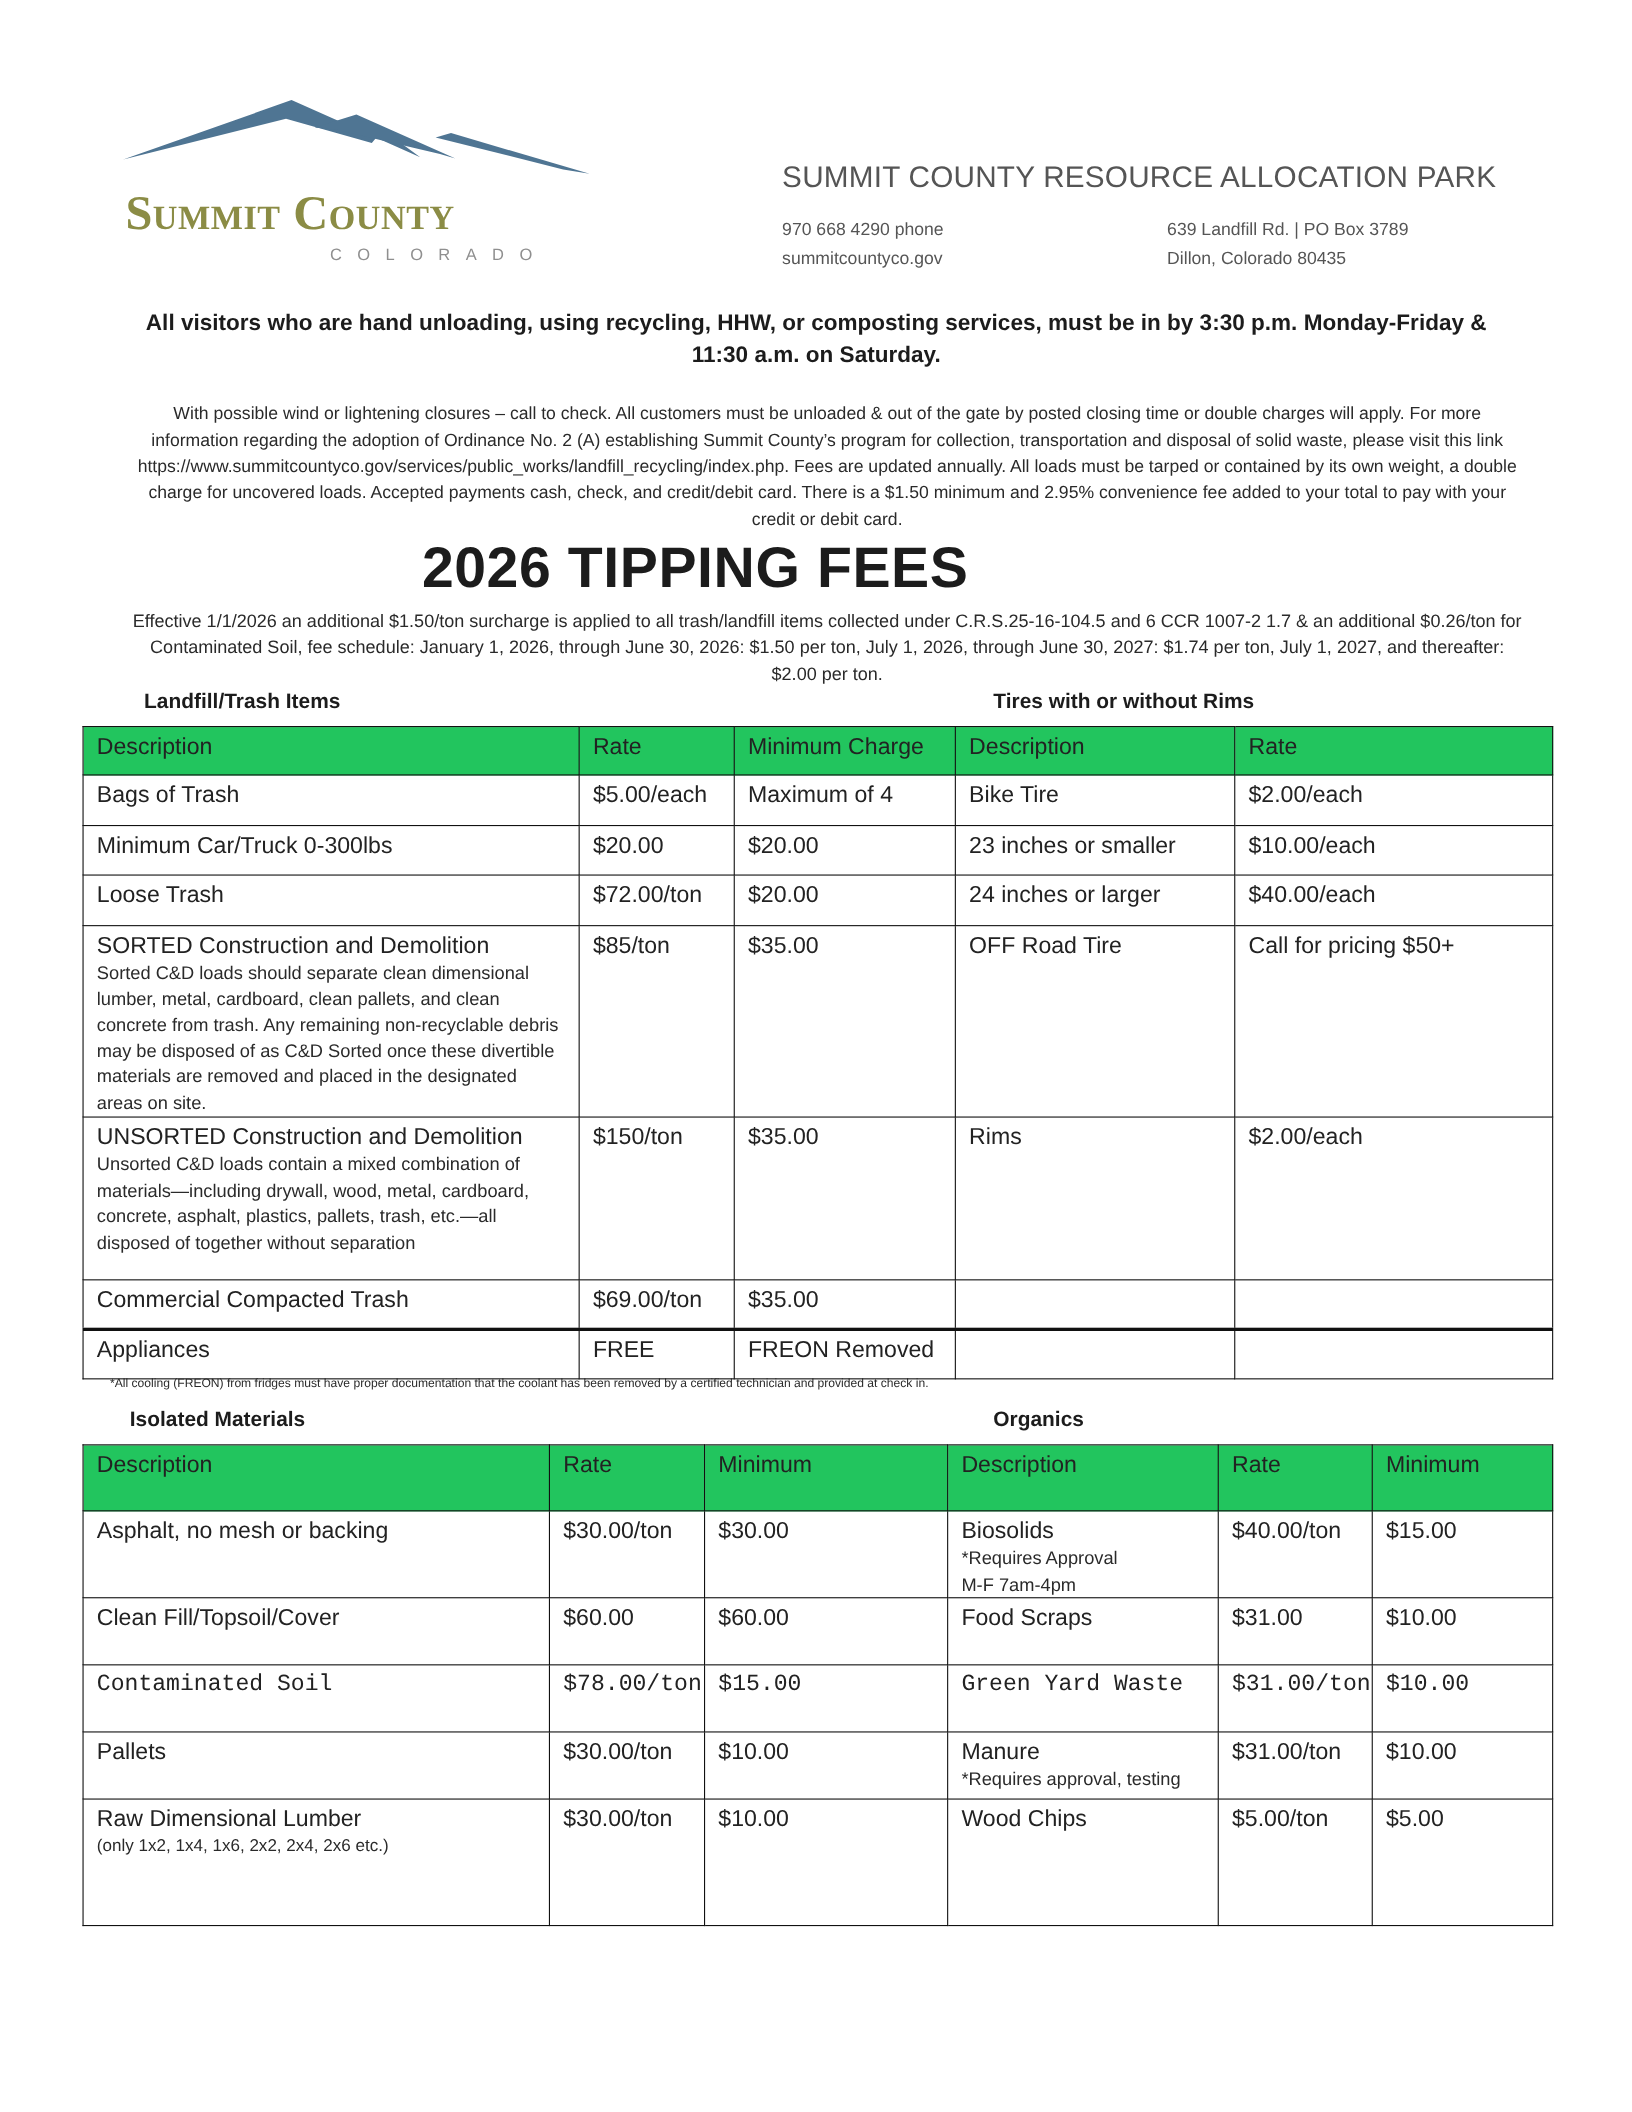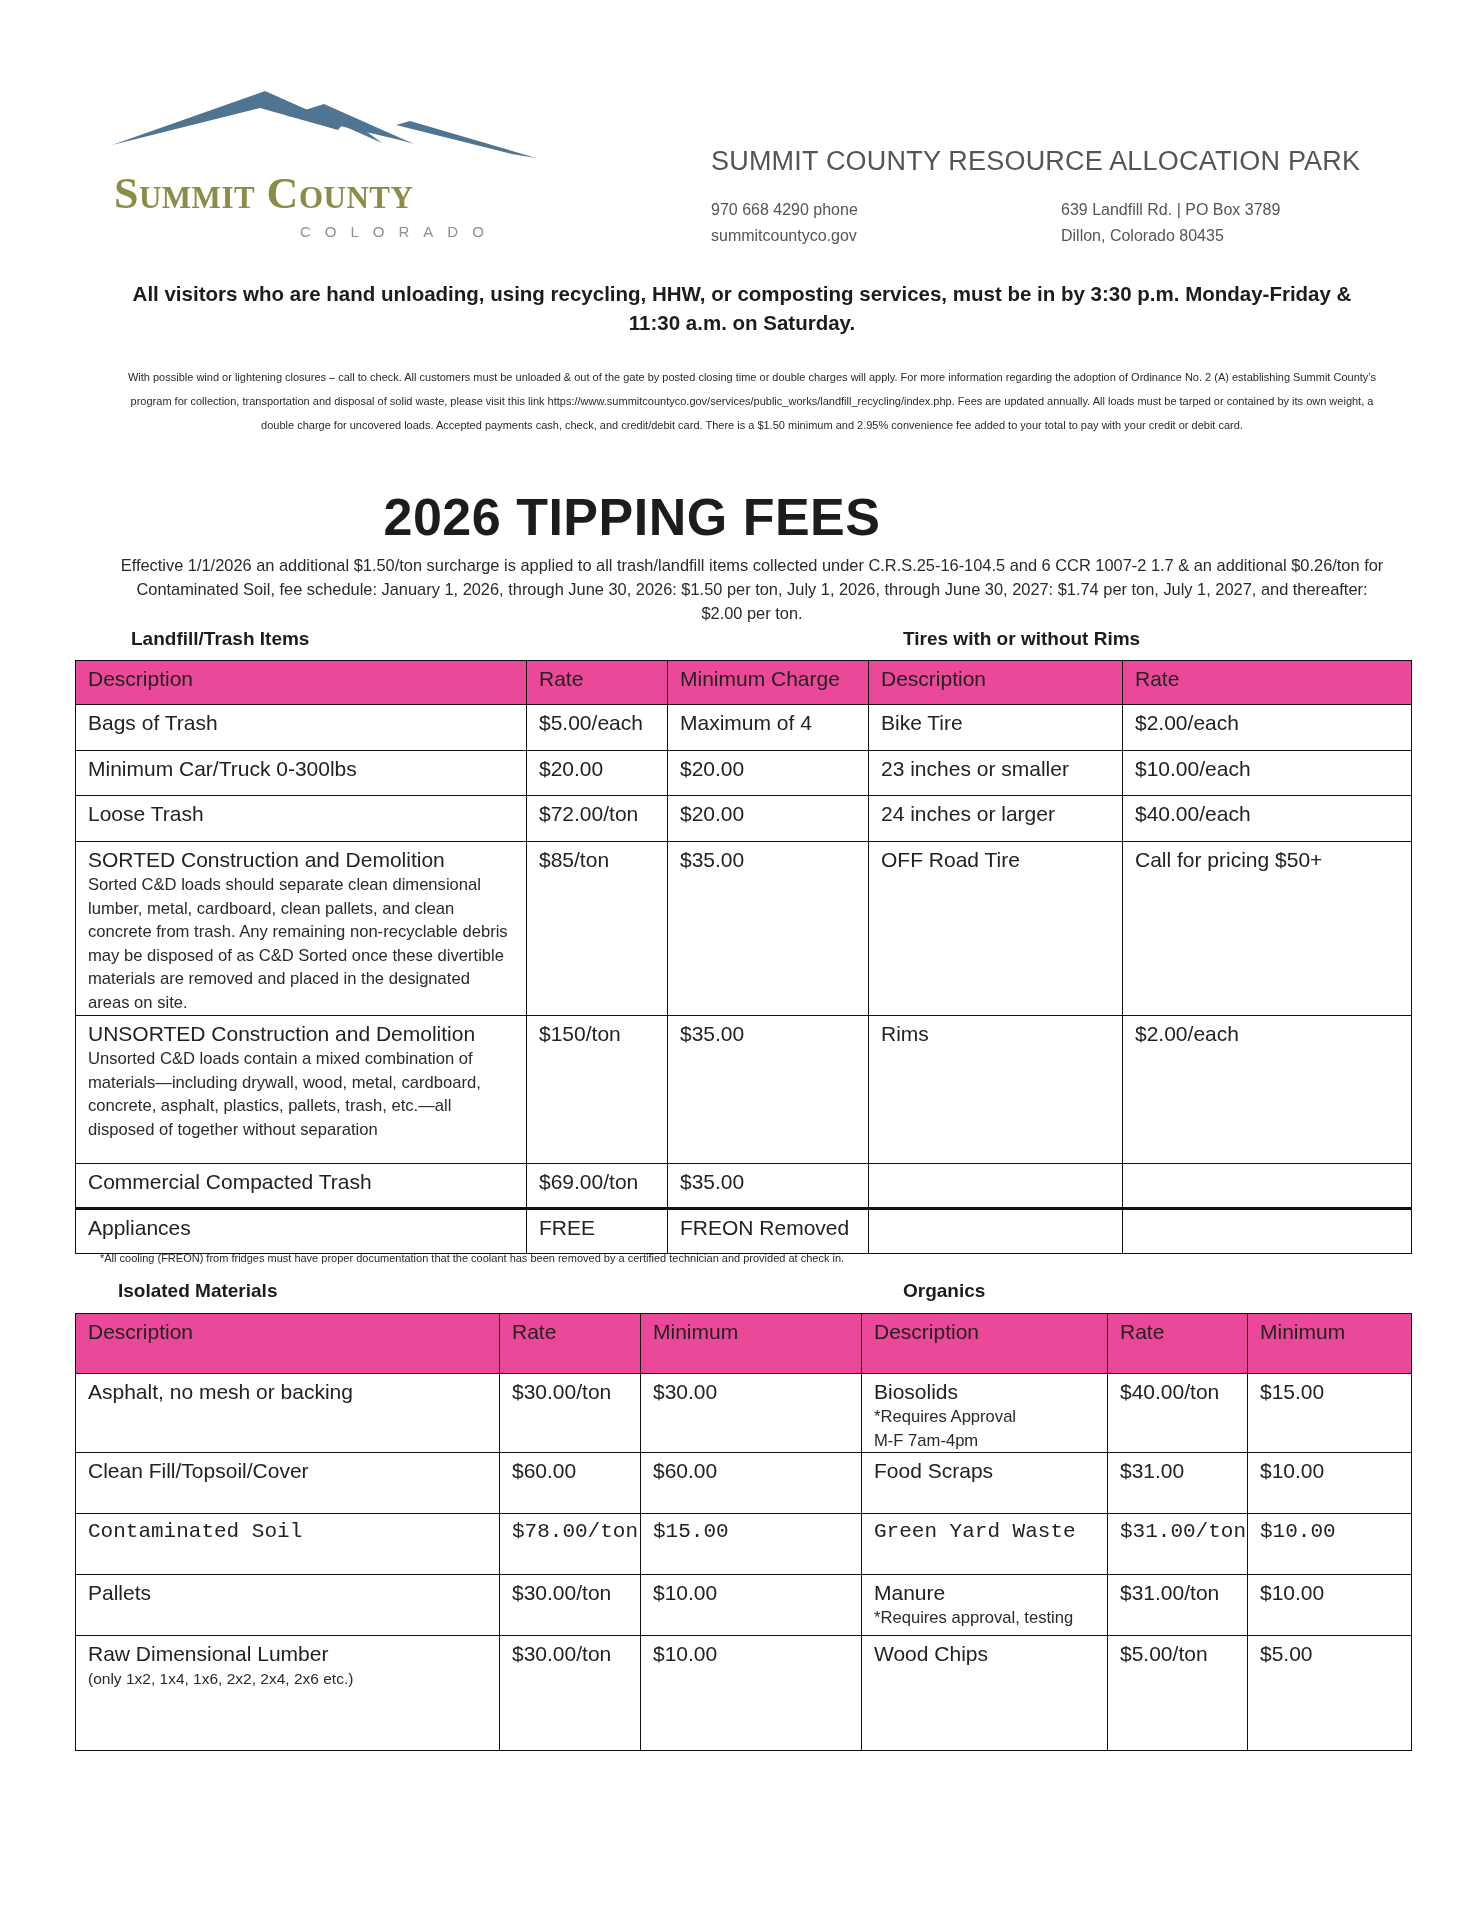--- a/index.html
+++ b/index.html
@@ -8,29 +8,29 @@
 
   .logo { position: absolute; left: 110px; top: 88px; width: 430px; height: 160px; }
   .logo svg { position: absolute; left: 0; top: 0; }
   .logo-word { position: absolute; left: 4px; top: 80px; font-family: "Liberation Serif", serif; font-weight: bold; color: #8b8c45; font-size: 44px; letter-spacing: 0.5px; white-space: nowrap; font-variant: small-caps; }
   .logo-sub { position: absolute; left: 190px; top: 135px; font-family: "Liberation Sans", sans-serif; color: #8f8f8f; font-size: 15px; letter-spacing: 14px; white-space: nowrap; }
 
   .org-title { position: absolute; left: 711px; top: 146px; font-size: 27px; color: #555; letter-spacing: 0.2px; white-space: nowrap; }
   .contact { position: absolute; font-size: 16px; color: #555; white-space: nowrap; line-height: 26px; }
 
   .hours { position: absolute; left: 100px; width: 1284px; top: 279px; text-align: center; font-weight: bold; font-size: 20.5px; line-height: 29px; color: #1c1c1c; }
-  .notice { position: absolute; left: 120px; width: 1264px; top: 365px; text-align: center; font-size: 11px; line-height: 24px; color: #2a2a2a; }
+  .notice { position: absolute; left: 120px; width: 1264px; top: 365px; text-align: center; font-size: 16px; line-height: 24px; color: #2a2a2a; }
   .big-title { position: absolute; left: 0; width: 1264px; top: 487px; text-align: center; font-weight: bold; font-size: 52px; color: #1c1c1c; letter-spacing: 0.5px; }
   .surcharge { position: absolute; left: 120px; width: 1264px; top: 553px; text-align: center; font-size: 16.4px; line-height: 24px; color: #2a2a2a; }
 
   .sec-head { position: absolute; font-weight: bold; font-size: 19px; color: #1c1c1c; white-space: nowrap; }
 
   table { position: absolute; border-collapse: collapse; table-layout: fixed; }
   td, th { border: 1.5px solid #111; vertical-align: top; text-align: left; font-weight: normal; font-size: 21px; color: #222; padding: 4px 12px 0 12px; line-height: 27px; }
-  th { background: #ec4899; }
+  th { background: #22c55e; }
   .sub { display: block; font-size: 16.6px; line-height: 23.5px; color: #2a2a2a; }
   .sub-line { display: block; }
 
   .footnote { position: absolute; left: 100px; width: 1284px; top: 1252px; font-size: 11px; color: #2a2a2a; }
 </style>
 </head>
 <body>
 
 <div class="logo">
   <svg width="430" height="80" viewBox="0 0 430 80">

